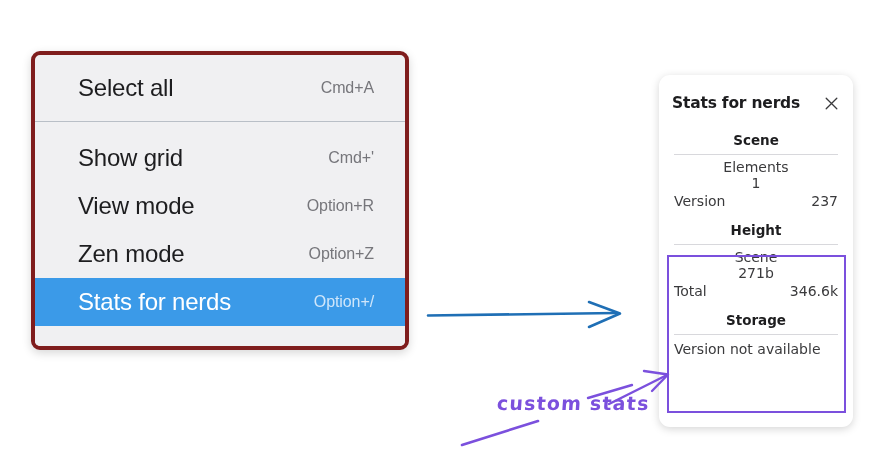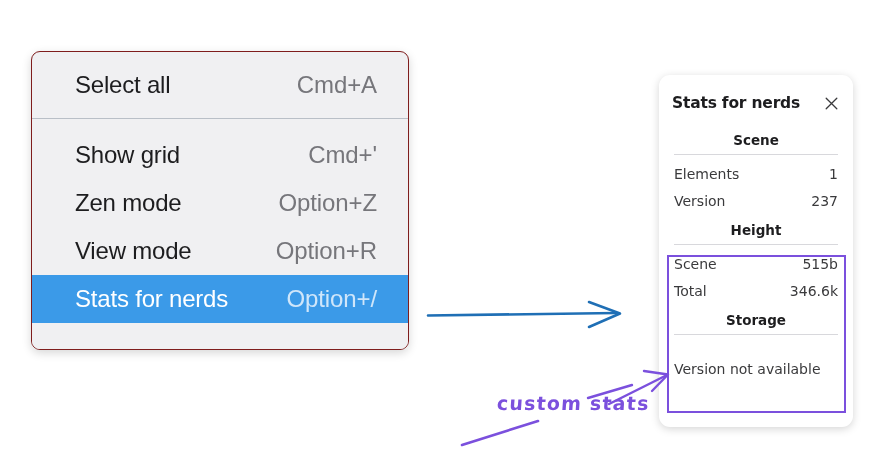--- a/index.html
+++ b/index.html
@@ -11,21 +11,21 @@
     position:relative;
   }
   #stage{position:absolute;left:0;top:0;width:873px;height:461px;}
 
   
   .context-menu{
     position:absolute;
     left:31px; top:51px;
     width:378px; height:299px;
     background:#f0f0f2;
-    border:1px solid #7f1d1d;
+    border:4px solid #7f1d1d;
     border-radius:9px;
     box-shadow:0 3px 10px rgba(0,0,0,0.16);
     box-sizing:border-box;
     overflow:hidden;
   }
   .menu-group{padding:6px 0;}
   .menu-group.g1{padding-top:9px;padding-bottom:9px;}
   .menu-group.g2{padding-top:12px;padding-bottom:12px;}
   .menu-sep{height:1px;background:#b9bfc7;margin:0;}
   .menu-bottom-pad{height:19px;background:#f0f0f2;}
@@ -39,21 +39,21 @@
     box-sizing:border-box;
     cursor:default;
   }
   .menu-item .label{
     font-size:24px;
     color:#1d1d1f;
     letter-spacing:-0.2px;
     white-space:nowrap;
   }
   .menu-item .shortcut{
-    font-size:24px;
+    font-size:16px;
     color:#76767b;
     letter-spacing:-0.1px;
     white-space:nowrap;
   }
   .menu-item.selected{
     background:#3b9ae8;
   }
   .menu-item.selected .label{color:#ffffff;}
   .menu-item.selected .shortcut{color:#cfe6fa;}
 
@@ -104,27 +104,26 @@
     display:flex;
     align-items:center;
     justify-content:space-between;
     height:25px;
     font-size:14px;
     color:#3a3a3c;
     padding:0 2px;
   }
   .kv .k{white-space:nowrap;}
   .kv .v{white-space:nowrap;}
-  .kv.first{padding-top:4px;height:29px;}
+  .kv.first{padding-top:4px;height:29px;flex-direction:column;}
   .plain-row{
     font-size:14px;
     color:#3a3a3c;
     padding:6px 2px 0 2px;
     white-space:nowrap;
-    margin-top:20px;
   }
 
   
   .highlight-box{
     position:absolute;
     left:667px; top:255px;
     width:179px; height:158px;
     border:2px solid #7b50dd;
     box-sizing:border-box;
     pointer-events:none;
@@ -163,26 +162,26 @@
     </div>
 
     <div class="menu-sep"></div>
 
     <div class="menu-group g2">
       <div class="menu-item">
         <span class="label">Show grid</span>
         <span class="shortcut">Cmd+'</span>
       </div>
       <div class="menu-item">
+        <span class="label">View mode</span>
+        <span class="shortcut">Option+R</span>
+      </div>
+      <div class="menu-item">
         <span class="label">Zen mode</span>
         <span class="shortcut">Option+Z</span>
-      </div>
-      <div class="menu-item">
-        <span class="label">View mode</span>
-        <span class="shortcut">Option+R</span>
       </div>
       <div class="menu-item selected">
         <span class="label">Stats for nerds</span>
         <span class="shortcut">Option+/</span>
       </div>
     </div>
 
     <div class="menu-bottom-pad"></div>
   </div>
 
@@ -206,21 +205,21 @@
       </div>
       <div class="kv">
         <span class="k">Version</span>
         <span class="v">237</span>
       </div>
 
       <div class="section-head">Height</div>
       <div class="hr"></div>
       <div class="kv first">
         <span class="k">Scene</span>
-        <span class="v">515b</span>
+        <span class="v">271b</span>
       </div>
       <div class="kv">
         <span class="k">Total</span>
         <span class="v">346.6k</span>
       </div>
 
       <div class="section-head">Storage</div>
       <div class="hr"></div>
       <div class="plain-row">Version not available</div>
 

